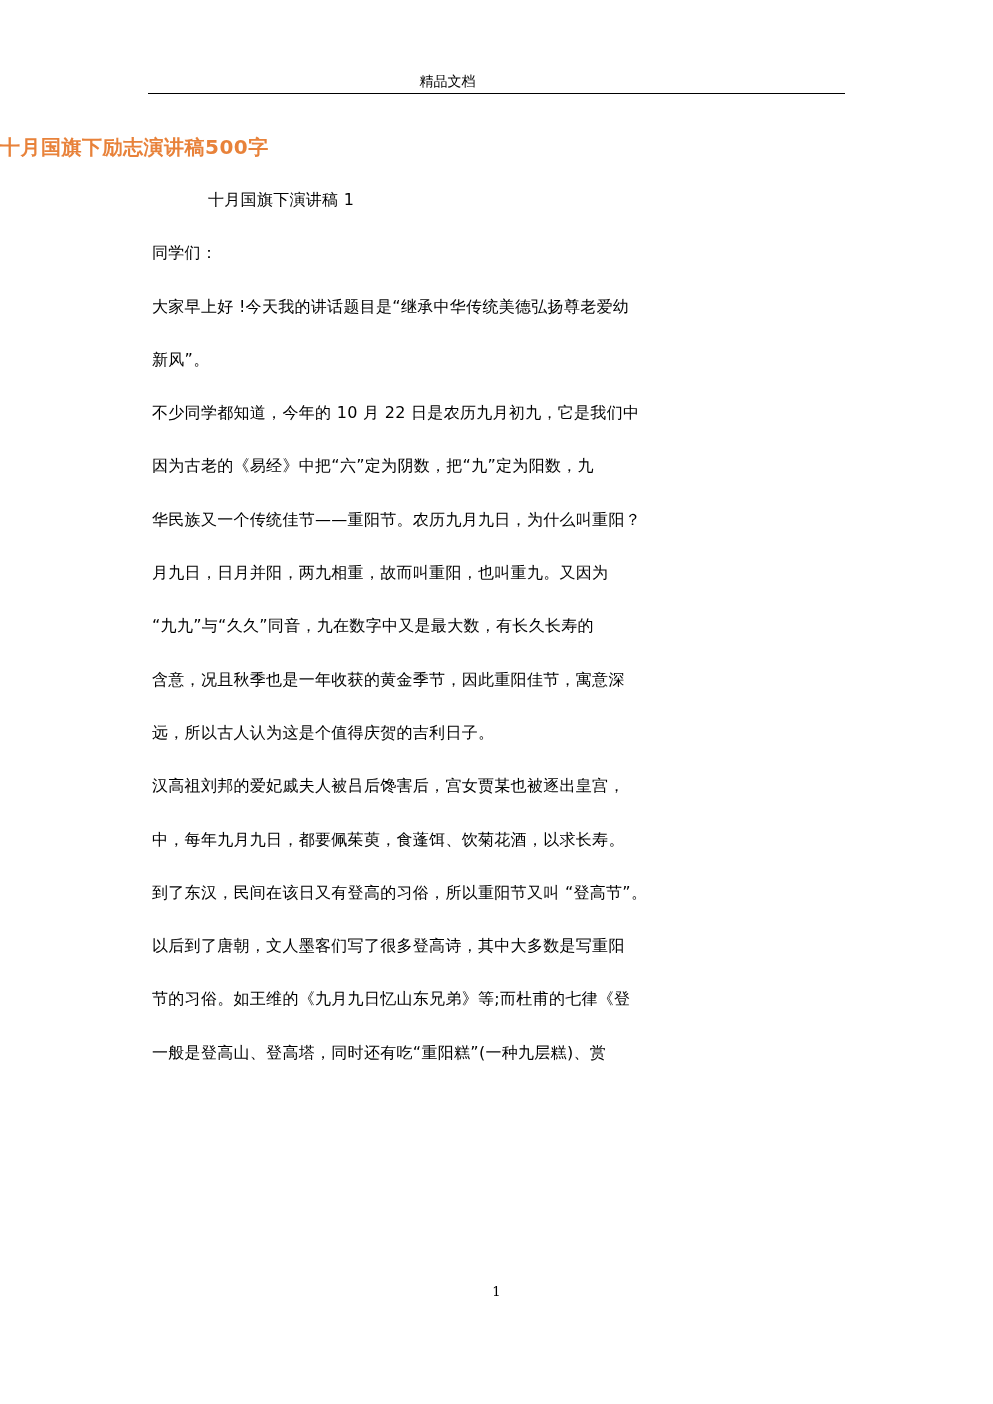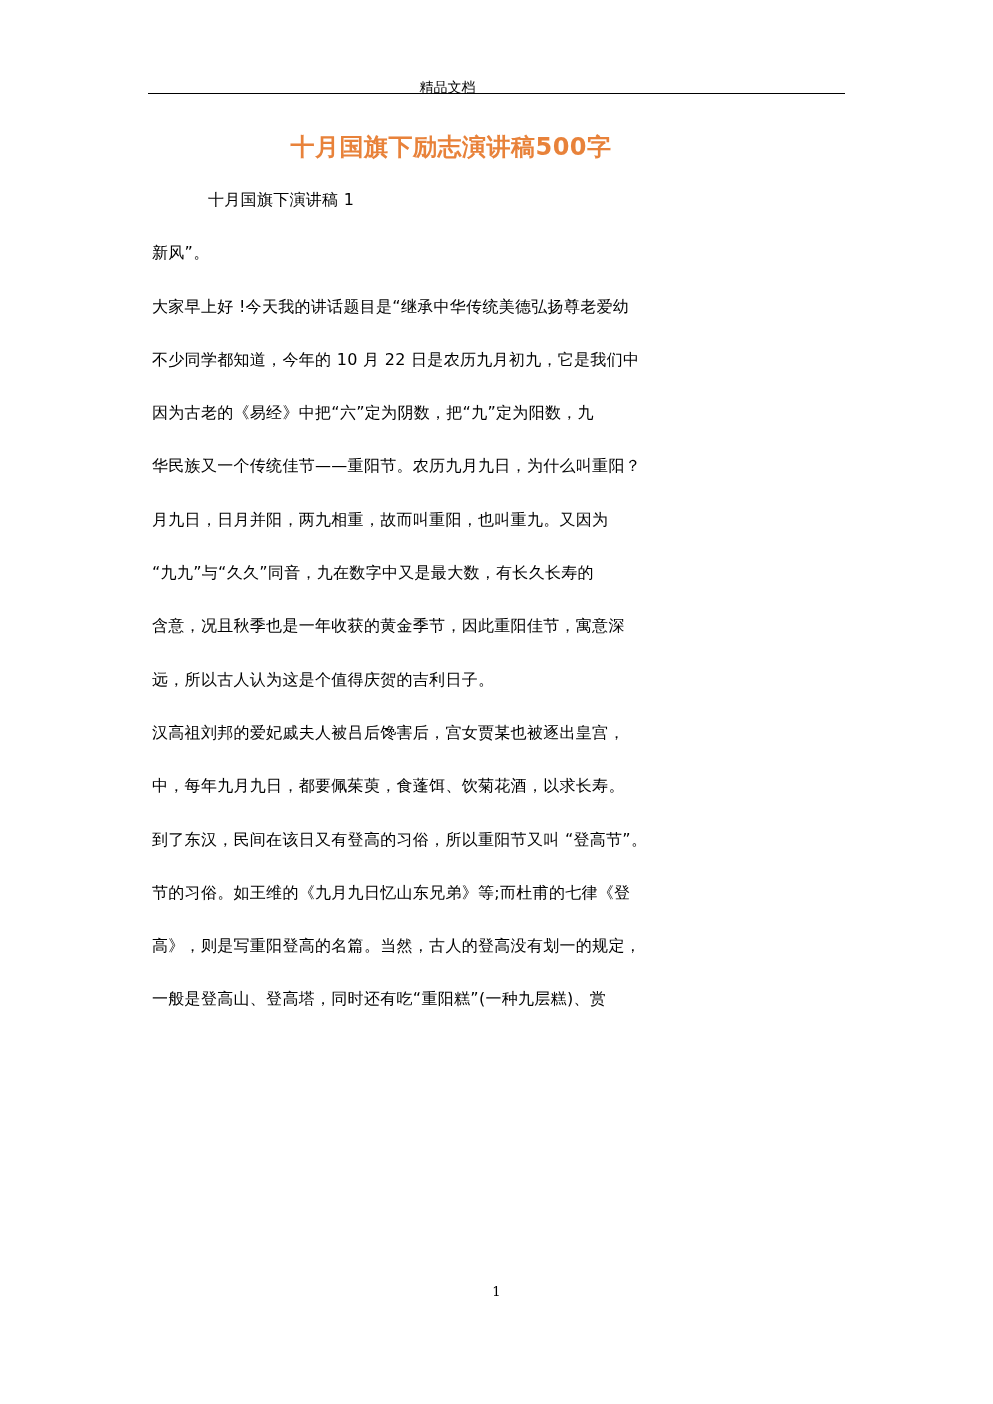--- a/index.html
+++ b/index.html
@@ -1,50 +1,51 @@
 <!DOCTYPE html>
 <html><head>
 <meta charset="utf-8">
 <style>
   html, body { margin: 0; padding: 0; background: #ffffff; }
   body { width: 993px; height: 1404px; position: relative; overflow: hidden;
          font-family: "DejaVu Sans", "Liberation Sans", sans-serif; color: #000; }
   .header-text { position: absolute; top: 72px; left: 0; width: 895px; text-align: center;
-                 font-size: 14px; line-height: 18px; margin-top: 6px; }
+                 font-size: 14px; line-height: 18px; }
   .header-rule { position: absolute; top: 93px; left: 148px; width: 697px; height: 0;
                  border-top: 1.5px solid #000; }
-  .title { position: absolute; top: 131px; left: 0; width: 902px; text-align: center;
-           font-size: 24px; line-height: 32px; font-weight: bold; letter-spacing: 0.5px; }
+  .title { position: absolute; top: 131px; left: 0; width: 902px; 
+           font-size: 20px; line-height: 32px; font-weight: bold; letter-spacing: 0.5px; }
   .body { position: absolute; top: 180px; left: 152px; width: 700px; }
   .line { height: 53.3px; line-height: 40px; font-size: 16px; white-space: nowrap;
           letter-spacing: 0.3px; }
   .line.indent { padding-left: 56px; }
   .page-number { position: absolute; top: 1284px; left: 0; width: 993px; text-align: center;
                  font-size: 13px; font-family: "DejaVu Serif", "Liberation Serif", serif; }
 </style>
 </head>
 <body>
 
 <div class="header-text">精品文档</div>
 <div class="header-rule"></div>
 
 <div class="title" style="color: rgb(232, 130, 58);">十月国旗下励志演讲稿500字</div>
 
 <div class="body">
   <div class="line indent">十月国旗下演讲稿 1</div>
+  <div class="line">同学们：</div>
+  <div class="line">大家早上好 !今天我的讲话题目是“继承中华传统美德弘扬尊老爱幼</div>
   <div class="line">新风”。</div>
-  <div class="line">大家早上好 !今天我的讲话题目是“继承中华传统美德弘扬尊老爱幼</div>
   <div class="line">不少同学都知道，今年的 10 月 22 日是农历九月初九，它是我们中</div>
   <div class="line">因为古老的《易经》中把“六”定为阴数，把“九”定为阳数，九</div>
   <div class="line">华民族又一个传统佳节——重阳节。农历九月九日，为什么叫重阳？</div>
   <div class="line">月九日，日月并阳，两九相重，故而叫重阳，也叫重九。又因为</div>
   <div class="line">“九九”与“久久”同音，九在数字中又是最大数，有长久长寿的</div>
   <div class="line">含意，况且秋季也是一年收获的黄金季节，因此重阳佳节，寓意深</div>
   <div class="line">远，所以古人认为这是个值得庆贺的吉利日子。</div>
   <div class="line">汉高祖刘邦的爱妃戚夫人被吕后馋害后，宫女贾某也被逐出皇宫，</div>
   <div class="line">中，每年九月九日，都要佩茱萸，食蓬饵、饮菊花酒，以求长寿。</div>
   <div class="line">到了东汉，民间在该日又有登高的习俗，所以重阳节又叫 “登高节”。</div>
+  <div class="line">以后到了唐朝，文人墨客们写了很多登高诗，其中大多数是写重阳</div>
   <div class="line">节的习俗。如王维的《九月九日忆山东兄弟》等;而杜甫的七律《登</div>
-  <div class="line">高》，则是写重阳登高的名篇。当然，古人的登高没有划一的规定，</div>
   <div class="line">一般是登高山、登高塔，同时还有吃“重阳糕”(一种九层糕)、赏</div>
 </div>
 
 <div class="page-number">1</div>
 
 </body></html>

